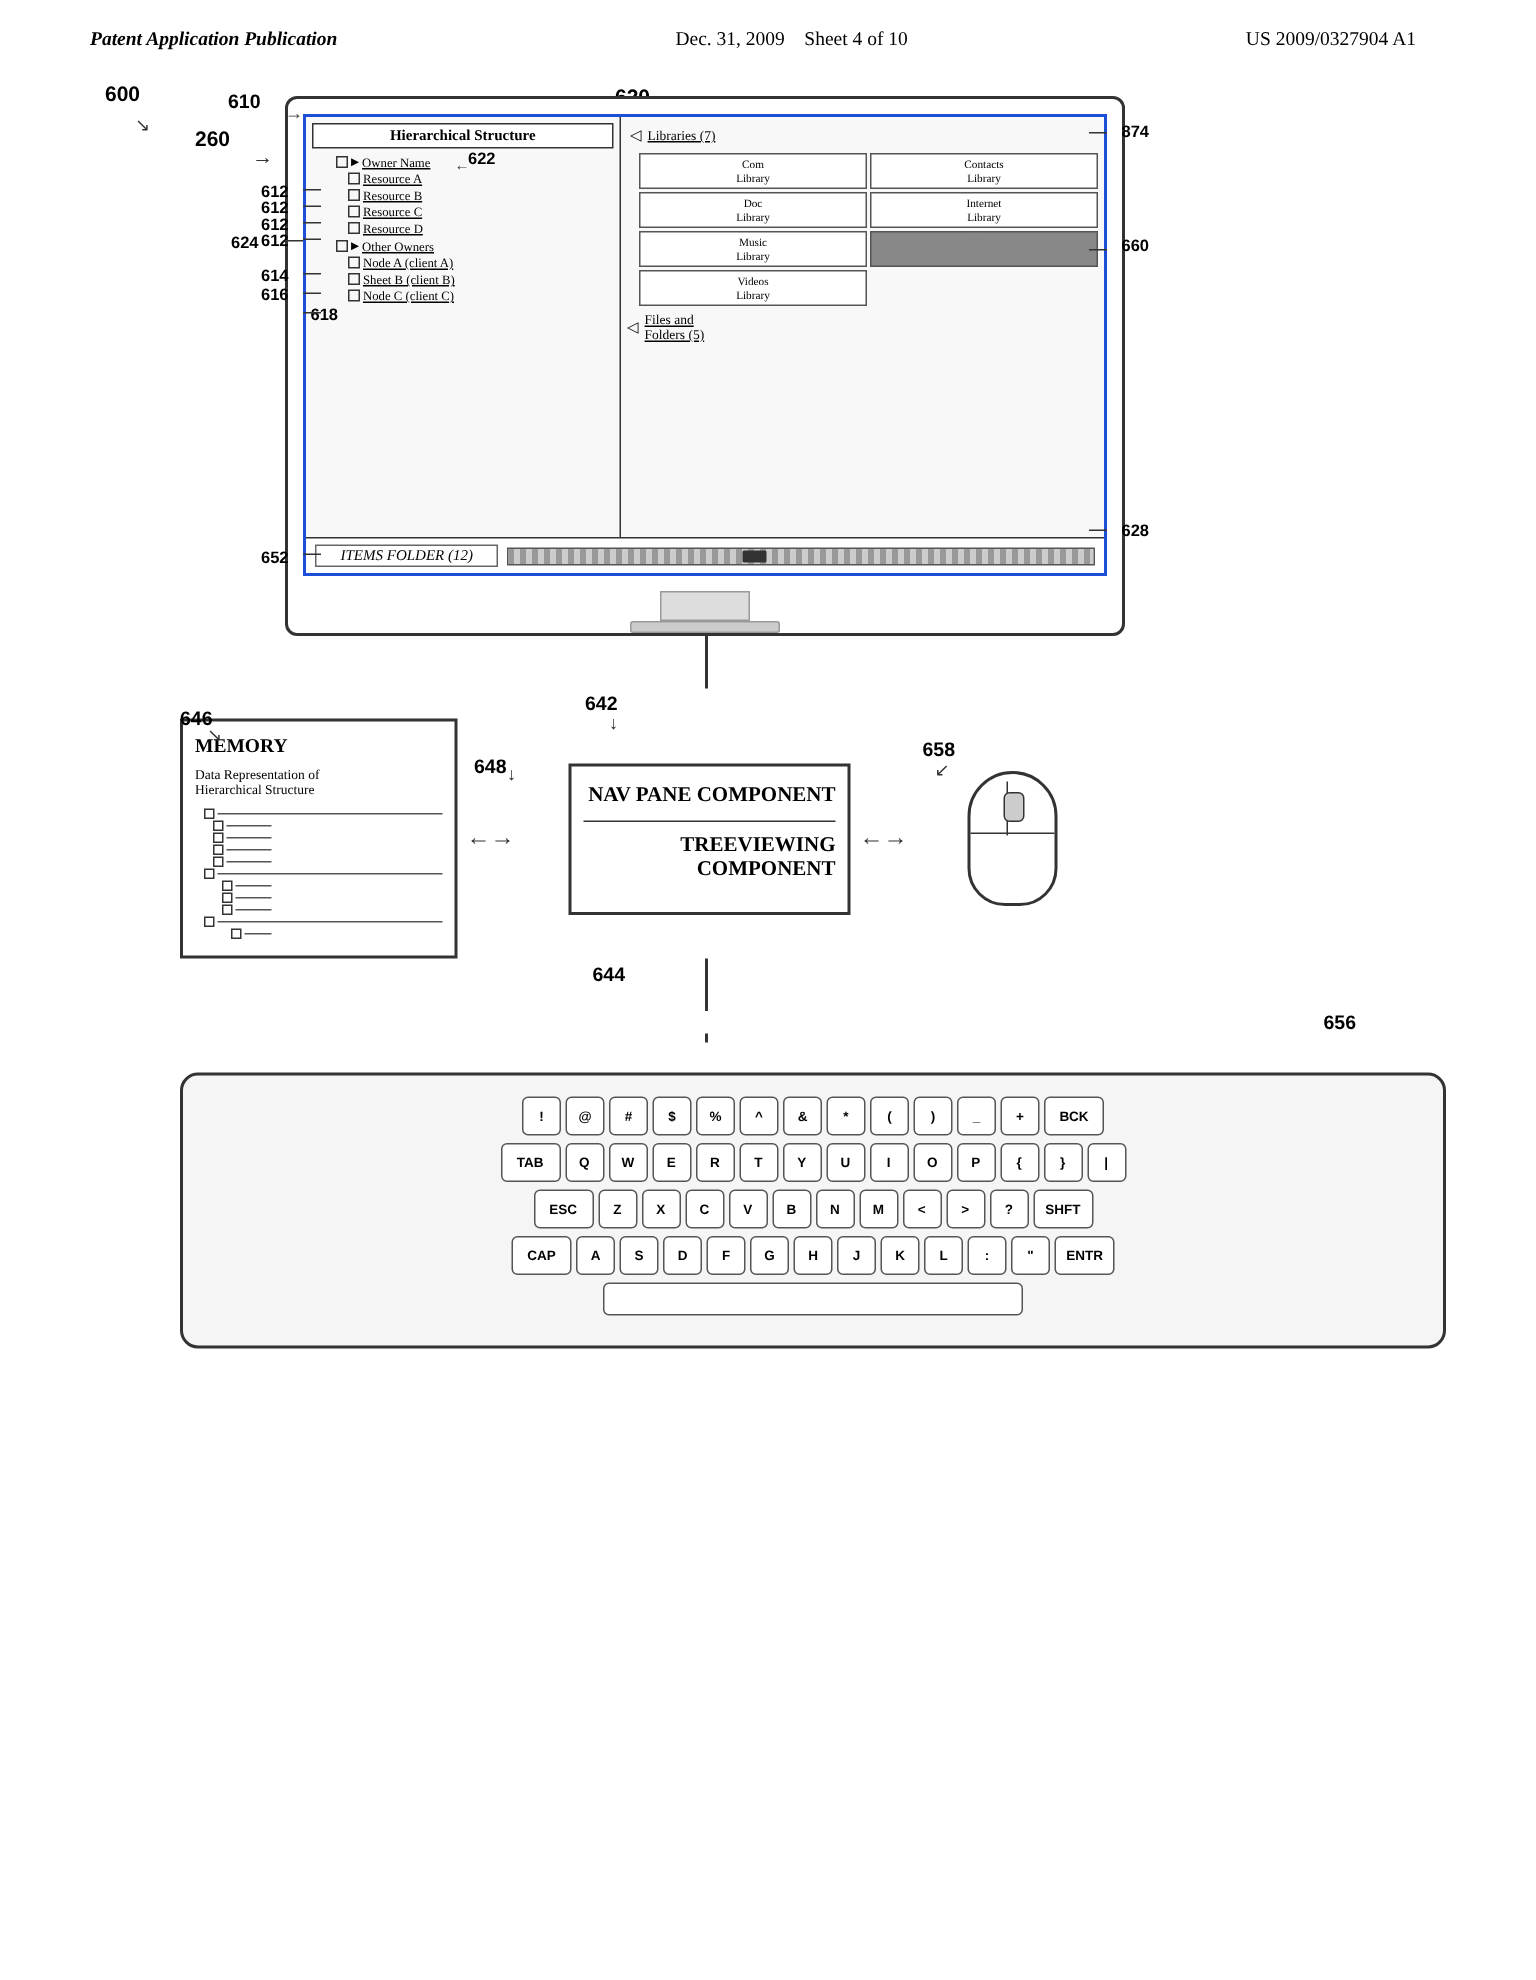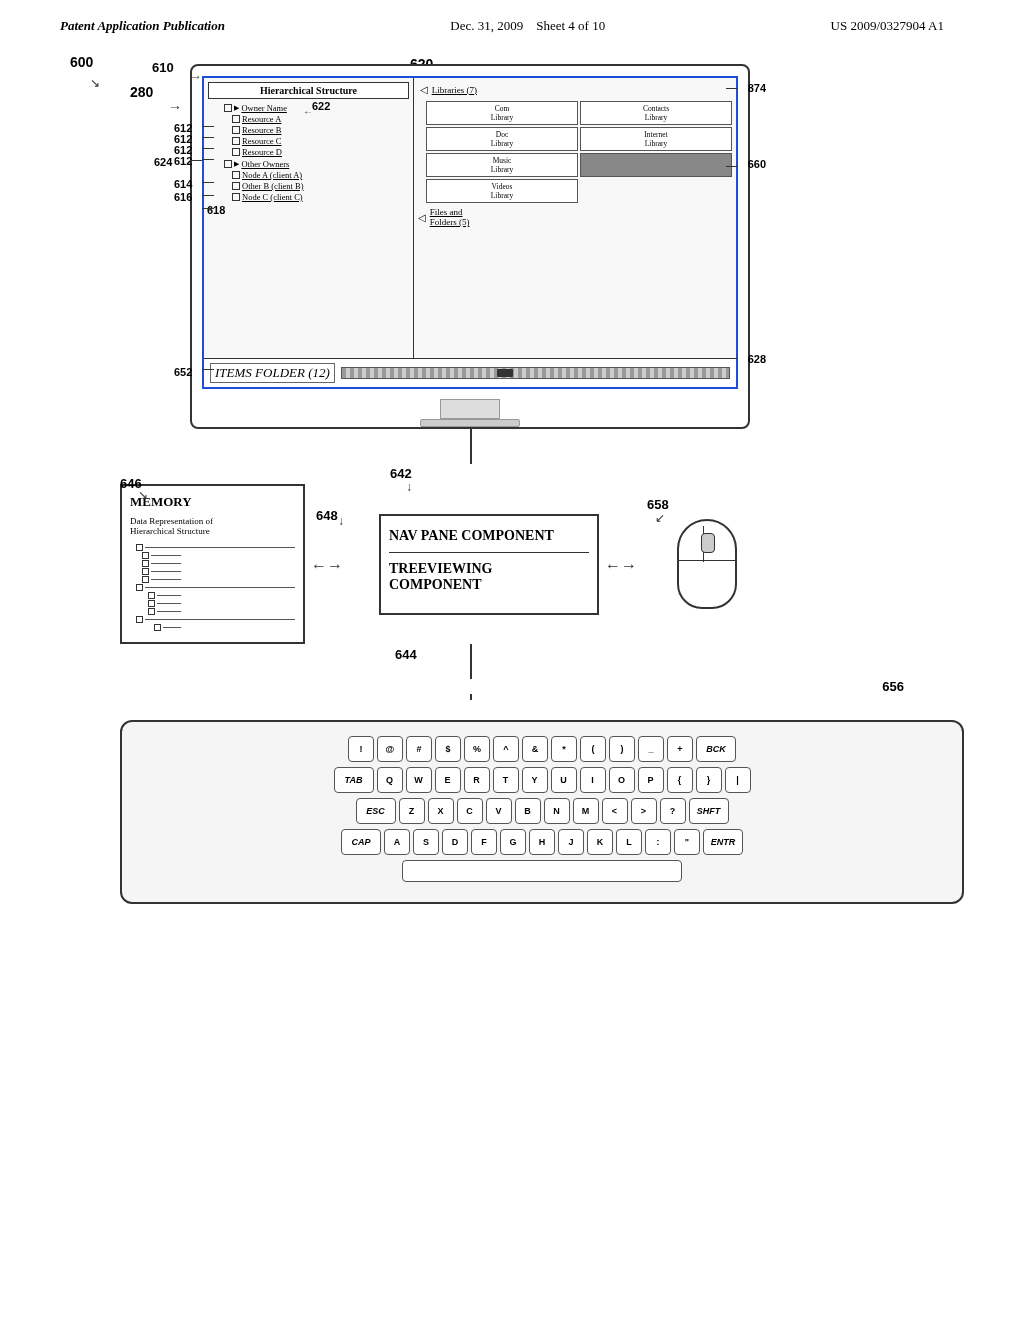--- a/index.html
+++ b/index.html
@@ -237,23 +237,23 @@
 
     .mtl-box {
       width: 7px;
       height: 7px;
       border: 1px solid #333;
       margin-right: 2px;
       flex-shrink: 0;
     }
 
     .nav-component-box {
-      width: 220px;
+      width: 188px;
       border: 2px solid #333;
-      text-align: left;
+      text-align: right;
       padding: 12px 8px;
       margin-left: 30px;
       flex-shrink: 0;
     }
 
     .nav-component-title {
       font-size: 14px;
       font-weight: bold;
       margin-bottom: 4px;
     }
@@ -346,21 +346,20 @@
       align-items: center;
       justify-content: center;
       background: #fff;
       font-family: Arial, sans-serif;
       font-weight: bold;
     }
 
     .key-wide {
       min-width: 40px;
       padding: 3px 4px;
-      font-style: italic;
     }
 
     .key-space {
       min-width: 240px;
       border-radius: 4px;
     }
 
     .keyboard-spacebar-row {
       display: flex;
       justify-content: center;
@@ -393,21 +392,21 @@
   <div class="header-right">US 2009/0327904 A1</div>
 </div>
 
 <div class="main-content">
   <div class="diagram-wrapper">
 
     <div style="position:absolute; top:-10px; left:-50px; font-size:14px; font-weight:bold; font-family:Arial,sans-serif;">600</div>
 
     <div style="position:absolute; top:12px; left:-30px; font-size:12px; color:#333;">↘</div>
 
-    <div style="position:absolute; top:20px; left:10px; font-size:14px; font-weight:bold; font-family:Arial,sans-serif;">280</div>
+    <div style="position:absolute; top:20px; left:10px; font-size:14px; font-weight:bold; font-family:Arial,sans-serif;">260</div>
 
     <div style="position:absolute; top:34px; left:48px; font-size:14px; color:#333;">→</div>
 
     <div style="position:absolute; top:-8px; left:290px; font-size:14px; font-weight:bold; font-family:Arial,sans-serif;">620</div>
     <div style="position:absolute; top:8px; left:305px; font-size:14px; color:#333;">↓</div>
 
     <div class="monitor-outer" style="margin-left:70px; position:relative;">
 
       <div class="monitor-screen">
 
@@ -470,21 +469,21 @@
             <div class="tree-item tree-indent2">
               <div class="tree-item-box"></div>
               <span class="tree-text">Node A (client A)</span>
             </div>
 
             <div style="position:absolute; top:113px; left:-30px; font-size:11px; font-weight:bold; font-family:Arial,sans-serif;">616</div>
             <div style="position:absolute; top:117px; left:-2px; width:12px; height:1px; background:#333;"></div>
 
             <div class="tree-item tree-indent2">
               <div class="tree-item-box"></div>
-              <span class="tree-text">Other B (client B)</span>
+              <span class="tree-text">Sheet B (client B)</span>
             </div>
 
             <div style="position:absolute; top:126px; left:-30px; font-size:11px; font-weight:bold; font-family:Arial,sans-serif;padding-left:33px;">618</div>
             <div style="position:absolute; top:130px; left:-2px; width:12px; height:1px; background:#333;"></div>
 
             <div class="tree-item tree-indent2">
               <div class="tree-item-box"></div>
               <span class="tree-text">Node C (client C)</span>
             </div>
 
@@ -520,21 +519,21 @@
               <span style="font-size:9px; text-decoration:underline;">Files and<br>Folders (5)</span>
             </div>
 
             <div style="position:absolute; bottom:22px; right:-30px; font-size:11px; font-weight:bold; font-family:Arial,sans-serif;text-align:right;">628</div>
             <div style="position:absolute; bottom:28px; right:-2px; width:12px; height:1px; background:#333;"></div>
           </div>
         </div>
 
         <div class="progress-bar-area">
           <div class="progress-bar-label">
-            <span style="border:1px solid #666; padding:1px 4px; font-style:italic; font-size:13px; white-space:nowrap;">ITEMS FOLDER (12)</span>
+            <span style="border:1px solid #666; padding:1px 16px; font-style:italic; font-size:10px; white-space:nowrap;">ITEMS FOLDER (12)</span>
             <div class="progress-bar-track" style="flex:1; height:12px; border:1px solid #555; background: repeating-linear-gradient(90deg, #999 0px, #999 4px, #ccc 4px, #ccc 8px); margin-left:6px; position:relative;">
               <div class="progress-bar-thumb"></div>
             </div>
           </div>
         </div>
       </div>
 
       <div class="monitor-stand"></div>
       <div class="monitor-base"></div>
     </div>

